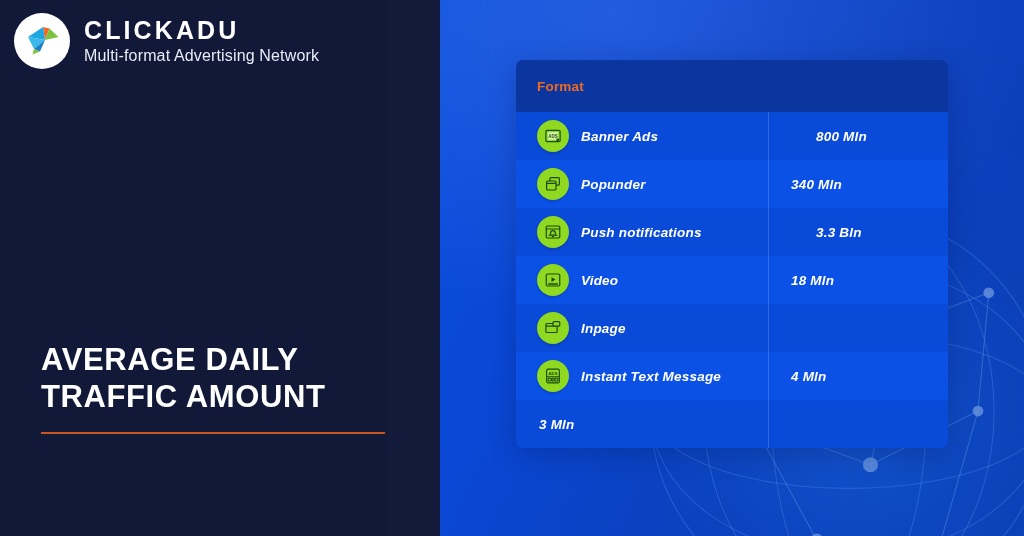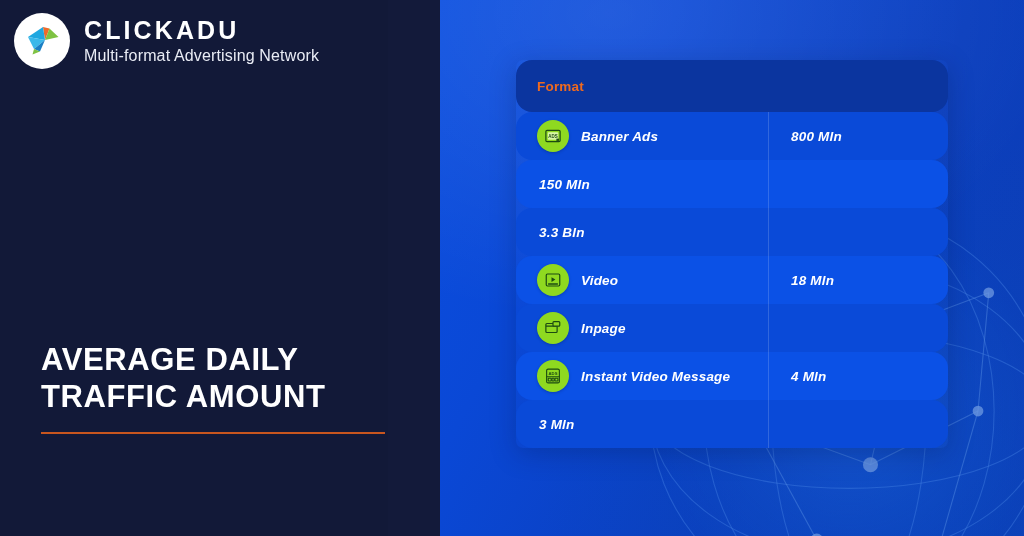--- a/index.html
+++ b/index.html
@@ -74,21 +74,21 @@
   #impressions-table{
     position:absolute; left:76px; top:60px;
     width:432px;
     border-radius:7px;
     overflow:hidden;
     box-shadow:0 6px 26px rgba(3,20,70,.25);
     z-index:3;
   }
   .trow{
     display:flex; 
-    height:48px; position:relative;border-radius:16px;
+    height:48px; position:relative;
   }
   #table-head{
     height:52px;
     background:#0b359f;
   }
   #table-head .cell-format,
   #table-head .cell-impr{
     color:#ef6a1f; font-size:13.5px; font-weight:700; letter-spacing:.2px;
     font-style:normal;
   }
@@ -99,21 +99,21 @@
   }
   .cell-impr{
     flex:1; padding-left:23px;
     display:flex; align-items:center;
   }
   .trow .cell-format .fmt-label,
   .trow .cell-impr .impr-value{
     color:#ffffff; font-size:13.5px; font-weight:700;
     font-style:italic; letter-spacing:.2px;
   }
-  .row-odd{ background:#0a4ad8; }
+  .row-odd{ background:#0a4ad8;gap:25px; }
   .row-even{ background:#0b51e6; }
   .trow.body-row::after{
     content:""; position:absolute; left:252px; top:0;
     width:1px; height:100%;
     background:rgba(255,255,255,.16);
   }
   #table-head::after{ display:none; }
 
   .fmt-icon{
     width:32px; height:32px; border-radius:50%;
@@ -217,26 +217,47 @@
           </svg>
         </span>
         <span class="fmt-label">Banner Ads</span>
       </div>
       <div class="cell-impr">
         <span class="impr-value">800 Mln</span>
       </div>
     </div>
 
     <div class="trow body-row row-even">
-      <div class="cell-impr">
-        <span class="impr-value">150 Mln</span>
+      <div class="cell-format">
+        <span class="fmt-icon">
+          <svg width="18" height="18" viewBox="0 0 24 24" fill="none" stroke="#1c4a12" stroke-width="1.6">
+            <rect x="8" y="3.5" width="12.5" height="10" rx="1.4"></rect>
+            <rect x="3.5" y="8" width="12.5" height="12" rx="1.4" fill="#8fd920"></rect>
+            <line x1="3.5" y1="11.2" x2="16" y2="11.2"></line>
+          </svg>
+        </span>
+        <span class="fmt-label">Popunder</span>
+      </div>
+      <div class="cell-impr">
+        <span class="impr-value">340 Mln</span>
       </div>
     </div>
 
     <div class="trow body-row row-odd">
+      <div class="cell-format">
+        <span class="fmt-icon">
+          <svg width="18" height="18" viewBox="0 0 24 24" fill="none" stroke="#1c4a12" stroke-width="1.6">
+            <rect x="3" y="4" width="18" height="16" rx="1.6"></rect>
+            <line x1="3" y1="8" x2="21" y2="8"></line>
+            <path d="M12 10.2c-2 0-3.2 1.4-3.2 3.3 0 2-.9 2.6-.9 2.6h8.2s-.9-.6-.9-2.6c0-1.9-1.2-3.3-3.2-3.3z"></path>
+            <path d="M10.9 17.4c.2.6.6 1 1.1 1s.9-.4 1.1-1"></path>
+          </svg>
+        </span>
+        <span class="fmt-label">Push notifications</span>
+      </div>
       <div class="cell-impr">
         <span class="impr-value">3.3 Bln</span>
       </div>
     </div>
 
     <div class="trow body-row row-even">
       <div class="cell-format">
         <span class="fmt-icon">
           <svg width="18" height="18" viewBox="0 0 24 24" fill="none" stroke="#1c4a12" stroke-width="1.6">
             <rect x="3" y="4" width="18" height="16" rx="1.6"></rect>
@@ -269,21 +290,21 @@
         <span class="fmt-icon">
           <svg width="18" height="18" viewBox="0 0 24 24" fill="none" stroke="#1c4a12" stroke-width="1.5">
             <rect x="3.5" y="2.8" width="17" height="18.4" rx="2"></rect>
             <line x1="3.5" y1="13" x2="20.5" y2="13"></line>
             <text x="12" y="10.8" font-size="5.6" font-weight="700" fill="#1c4a12" text-anchor="middle" stroke="none" font-family="Liberation Sans, sans-serif">ADS</text>
             <rect x="5.6" y="15" width="4" height="3.6" rx=".6"></rect>
             <rect x="10.6" y="15" width="3" height="3.6" rx=".6"></rect>
             <rect x="14.6" y="15" width="4" height="3.6" rx=".6"></rect>
           </svg>
         </span>
-        <span class="fmt-label">Instant Video Message</span>
+        <span class="fmt-label">Instant Text Message</span>
       </div>
       <div class="cell-impr">
         <span class="impr-value">4 Mln</span>
       </div>
     </div>
 
     <div class="trow body-row row-odd">
       <div class="cell-impr">
         <span class="impr-value">3 Mln</span>
       </div>

